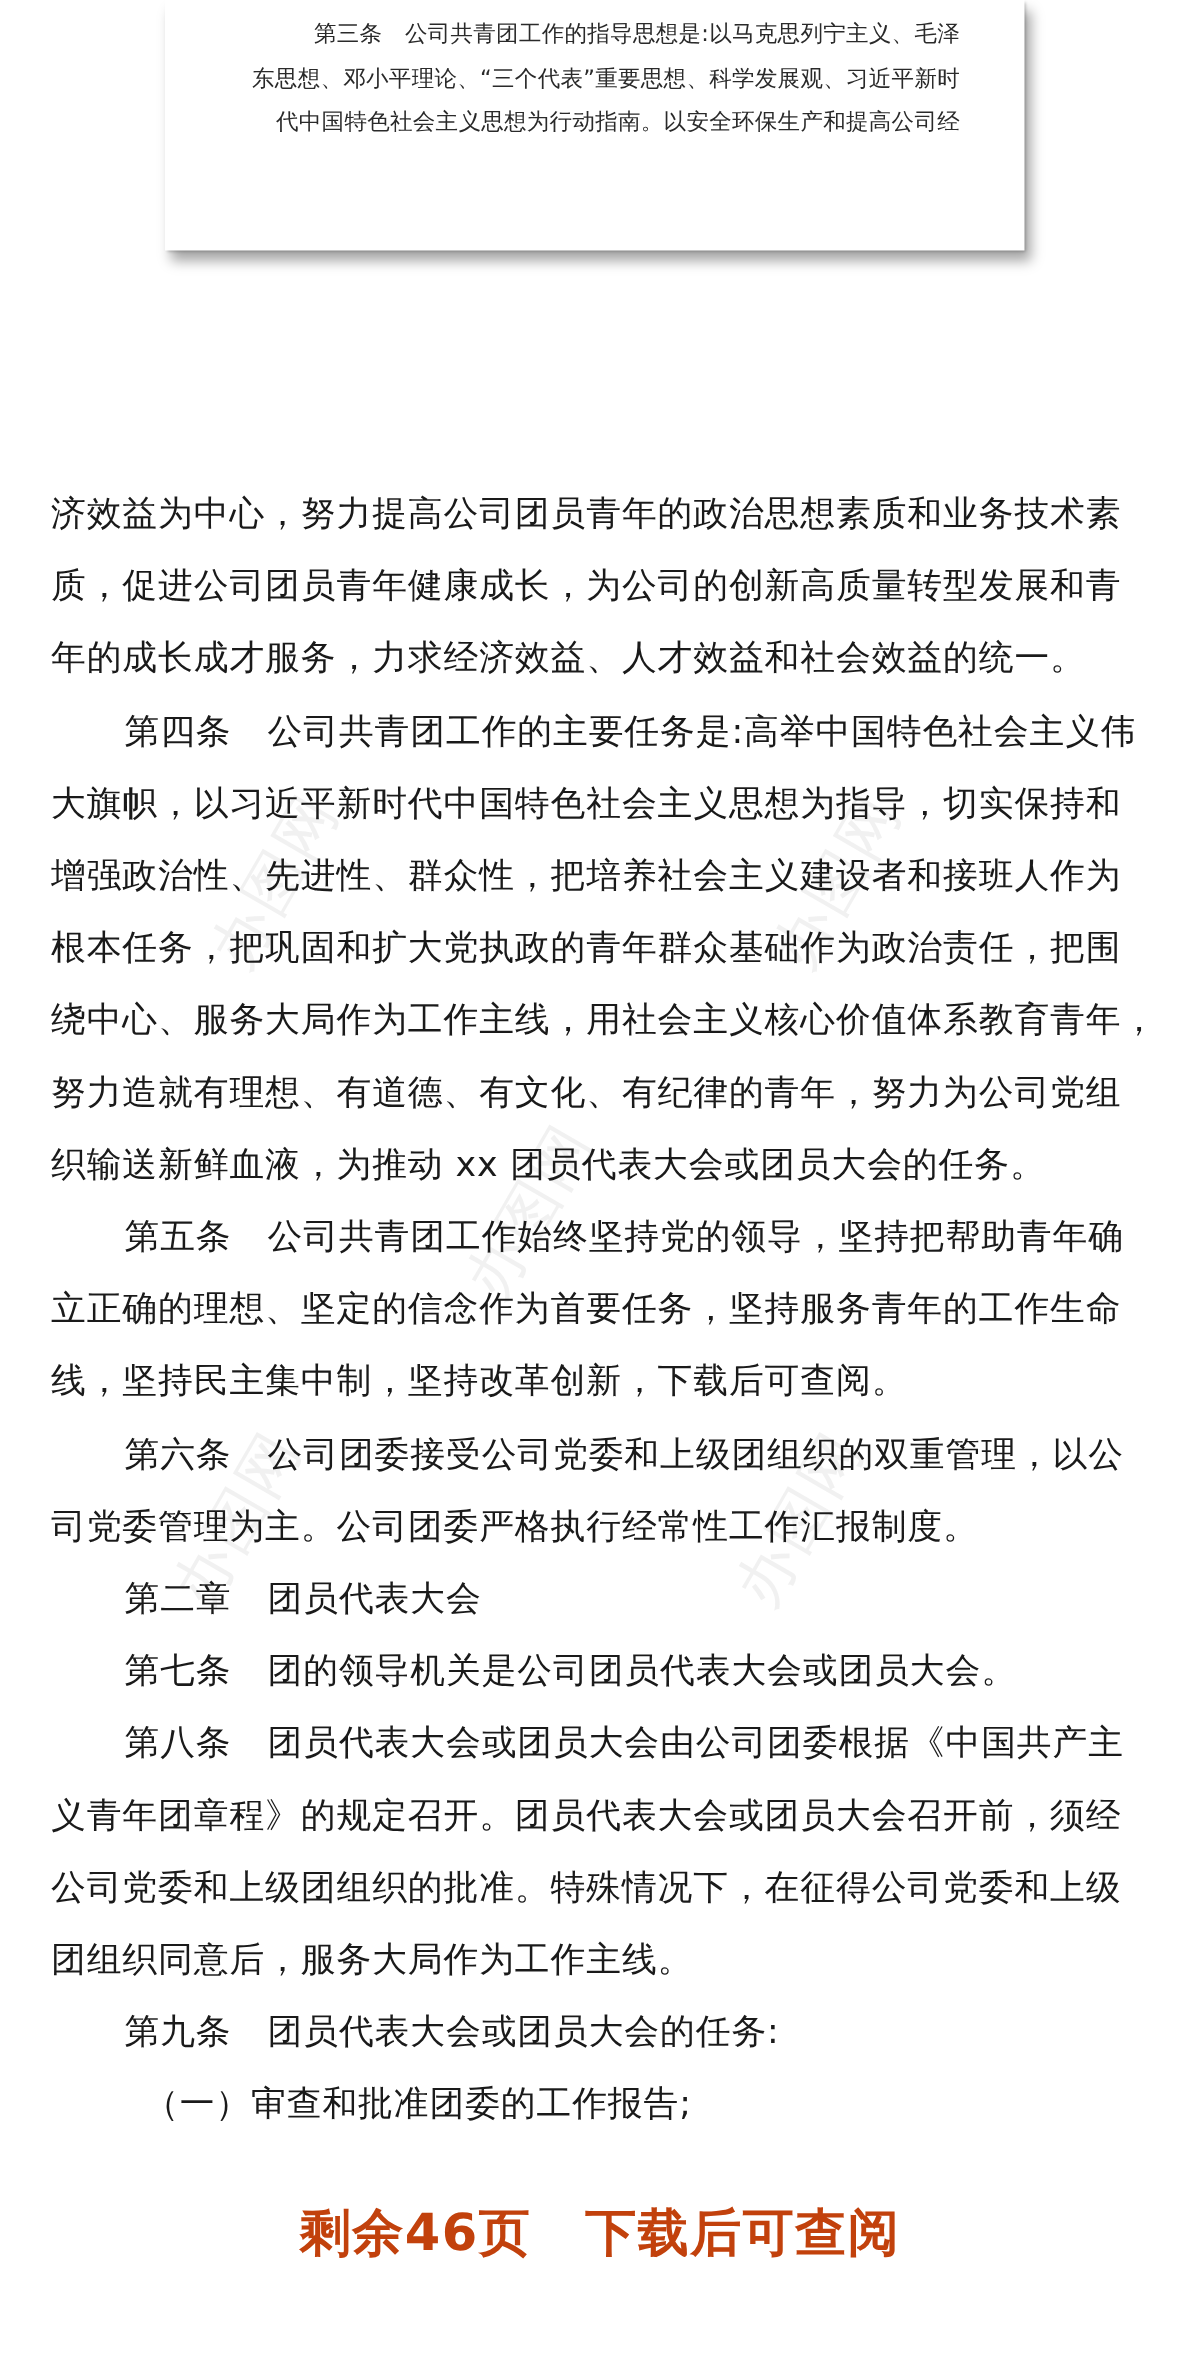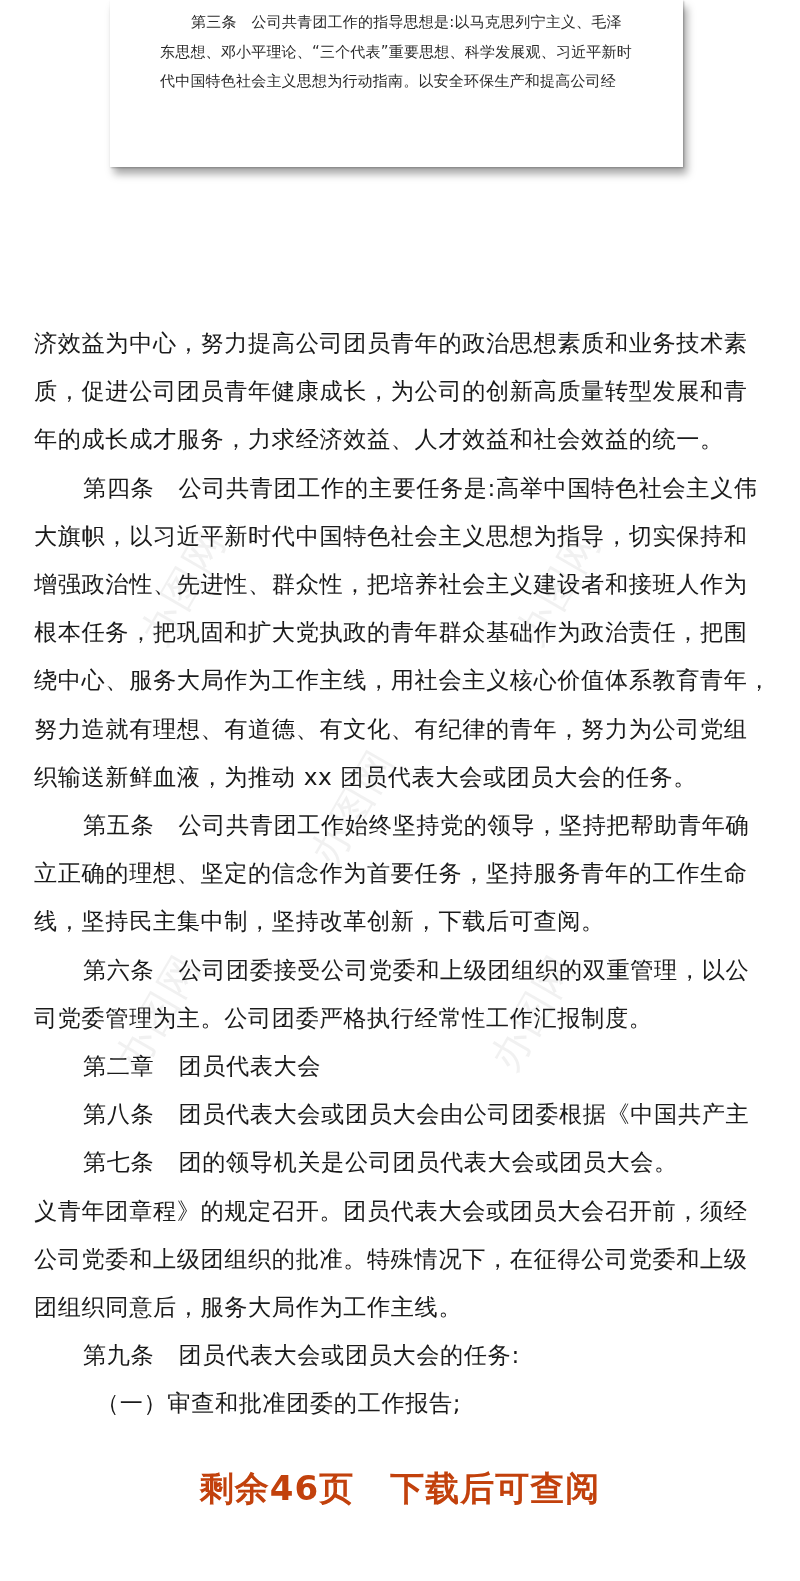--- a/index.html
+++ b/index.html
@@ -27,21 +27,21 @@
   .card-text {
     position: absolute;
     left: 50px;
     top: 8px;
     width: 480px;
     font-size: 15px;
     line-height: 29.5px;
     color: #2a2a2a;
     letter-spacing: 0.2px;
   }
-  .card-text .line { display: block; white-space: nowrap; }
+  .card-text .line { display: block; white-space: nowrap; text-align: right; }
   .card-text .indent { padding-left: 31px; }
 
   .body-text {
     position: absolute;
     left: 34px;
     top: 319px;
     width: 750px;
     font-size: 23.2px;
     line-height: 48.2px;
     color: #1a1a1a;
@@ -108,23 +108,23 @@
 
   <span class="line indent"><span>第五条</span><span class="gap"></span><span>公司共青团工作始终坚持党的领导，坚持把帮助青年确</span></span>
   <span class="line">立正确的理想、坚定的信念作为首要任务，坚持服务青年的工作生命</span>
   <span class="line">线，坚持民主集中制，坚持改革创新，下载后可查阅。</span>
 
   <span class="line indent"><span>第六条</span><span class="gap"></span><span>公司团委接受公司党委和上级团组织的双重管理，以公</span></span>
   <span class="line">司党委管理为主。公司团委严格执行经常性工作汇报制度。</span>
 
   <span class="line indent"><span>第二章</span><span class="gap"></span><span>团员代表大会</span></span>
 
+  <span class="line indent"><span>第七条</span><span class="gap"></span><span>团的领导机关是公司团员代表大会或团员大会。</span></span>
+
   <span class="line indent"><span>第八条</span><span class="gap"></span><span>团员代表大会或团员大会由公司团委根据《中国共产主</span></span>
-
-  <span class="line indent"><span>第七条</span><span class="gap"></span><span>团的领导机关是公司团员代表大会或团员大会。</span></span>
   <span class="line">义青年团章程》的规定召开。团员代表大会或团员大会召开前，须经</span>
   <span class="line">公司党委和上级团组织的批准。特殊情况下，在征得公司党委和上级</span>
   <span class="line">团组织同意后，服务大局作为工作主线。</span>
 
   <span class="line indent"><span>第九条</span><span class="gap"></span><span>团员代表大会或团员大会的任务:</span></span>
   <span class="line indent-list">（一）审查和批准团委的工作报告;</span>
 </div>
 
 <div class="remaining-banner">
   <span>剩余46页</span><span class="sep"></span><span>下载后可查阅</span>

